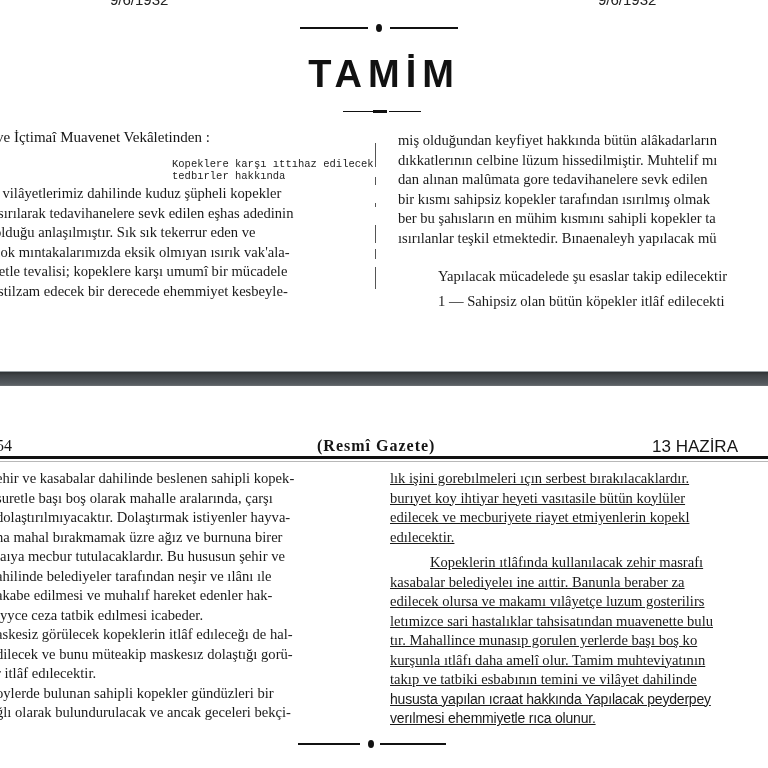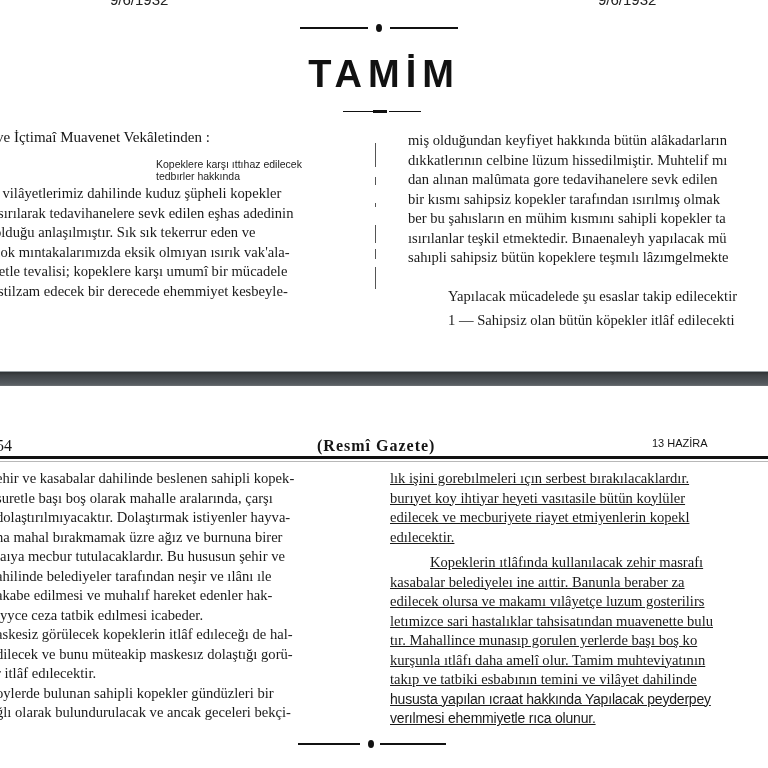--- a/index.html
+++ b/index.html
@@ -44,41 +44,41 @@
       position: absolute; font-size: 14.6px; line-height: 19.5px;
       white-space: nowrap; color: #1a1a1a;
     }
     .col .line { display: block; height: 19.5px; }
     .col .indent { padding-left: 40px; }
 
     #heading-line {
       position: absolute; left: -4px; top: 129px; font-size: 15px; white-space: nowrap;
     }
     #subject {
-      position: absolute; left: 156px; top: 158px; font-size: 10.5px; line-height: 12px;
-      font-family: Liberation Sans, sans-serif; color: #222; white-space: nowrap;
+      position: absolute; left: 172px; top: 158px; font-size: 10.5px; line-height: 12px;
+      font-family: Liberation Mono, monospace; color: #222; white-space: nowrap;
     }
 
     #top-left-body { left: -6px; top: 184px; text-align: justify; }
-    #top-right-body { left: 408px; top: 131px; }
+    #top-right-body { left: 398px; top: 131px; }
 
     .margin-marks {
       position: absolute; left: 374px; top: 143px; width: 4px; height: 150px;
     }
     .margin-marks span {
       position: absolute; left: 1px; width: 1px; background: #555;
     }
 
     
     .running-head {
       position: absolute; top: 437px; font-size: 16px; white-space: nowrap;
     }
     #page-number { left: -4px; }
     #gazette-name { left: 317px; font-weight: bold; letter-spacing: 1px; text-align: right; }
-    #issue-date { left: 652px; font-family: "Liberation Sans", sans-serif; font-size: 11px; }
+    #issue-date { left: 652px; font-family: "Liberation Sans", sans-serif; font-size: 17px; }
     .head-rule {
       position: absolute; left: 0; top: 456px; width: 768px; height: 3px; background: #111;
     }
     .head-rule2 {
       position: absolute; left: 0; top: 461px; width: 768px; height: 1px; background: #888; opacity: 0.6;
     }
 
     #bottom-left-body { left: -4px; top: 469px; }
     #bottom-right-body { left: 390px; top: 469px; text-decoration: underline; }
     #bottom-right-body .condensed { font-family: "Liberation Sans", sans-serif; font-size: 14px; letter-spacing: -0.2px; }
@@ -129,21 +129,20 @@
     <span style="top:124px; height:22px;"></span>
   </div>
 
   <div class="col" id="top-right-body">
     <span class="line">miş olduğundan keyfiyet hakkında bütün alâkadarların</span>
     <span class="line">dıkkatlerının celbine lüzum hissedilmiştir. Muhtelif  mı</span>
     <span class="line">dan alınan malûmata gore tedavihanelere sevk edilen</span>
     <span class="line">bir kısmı sahipsiz kopekler tarafından  ısırılmış olmak</span>
     <span class="line">ber bu şahısların en mühim kısmını sahipli kopekler ta</span>
     <span class="line">ısırılanlar teşkil etmektedir. Bınaenaleyh yapılacak mü</span>
-    <span class="line">sahıpli sahipsiz bütün kopeklere teşmılı lâzımgelmekte</span>
     <span class="line indent" style="margin-top:19px;">Yapılacak mücadelede şu esaslar takip edilecektir</span>
     <span class="line indent" style="margin-top:5px;">1 — Sahipsiz olan bütün köpekler itlâf edilecekti</span>
   </div>
 </div>
 
 <div class="divider-band"></div>
 
 <div class="page" id="page-bottom"></div>
 
 <span class="running-head" id="page-number">54</span>

